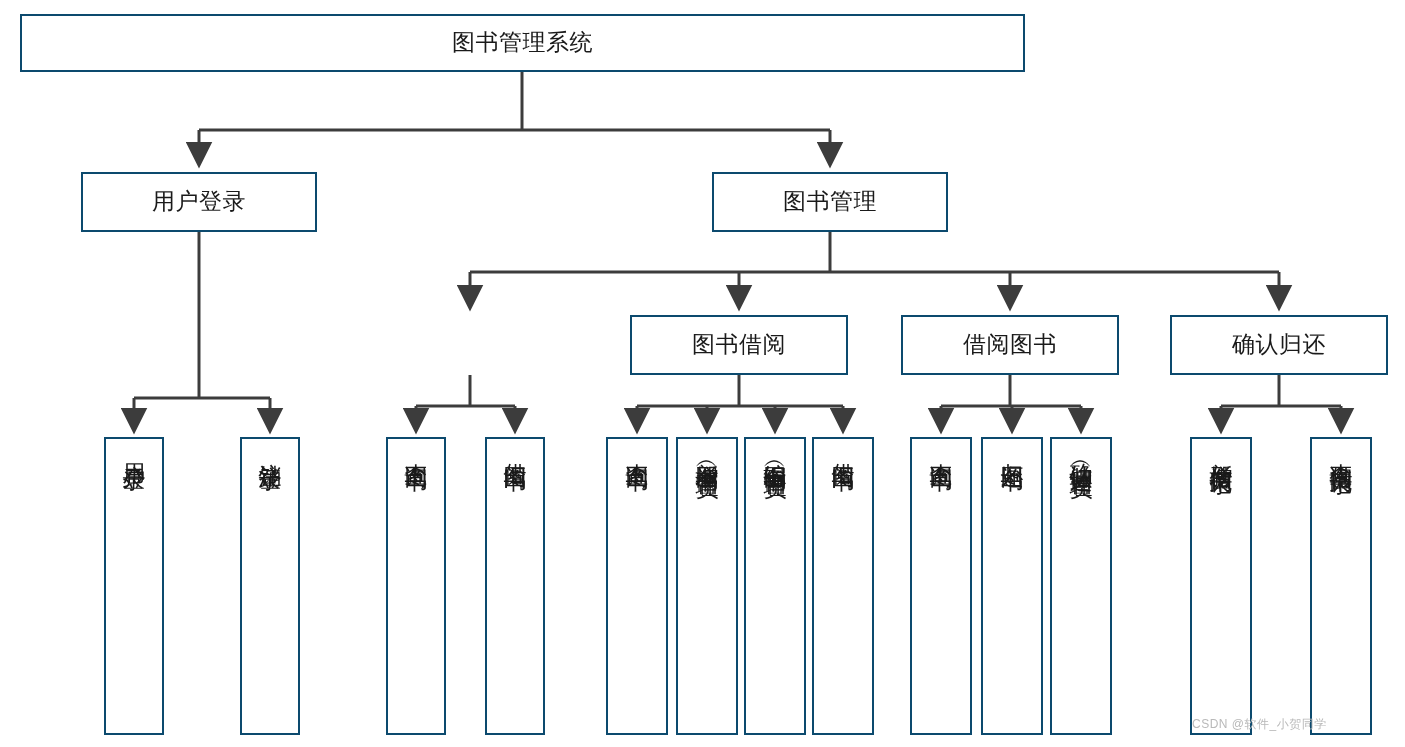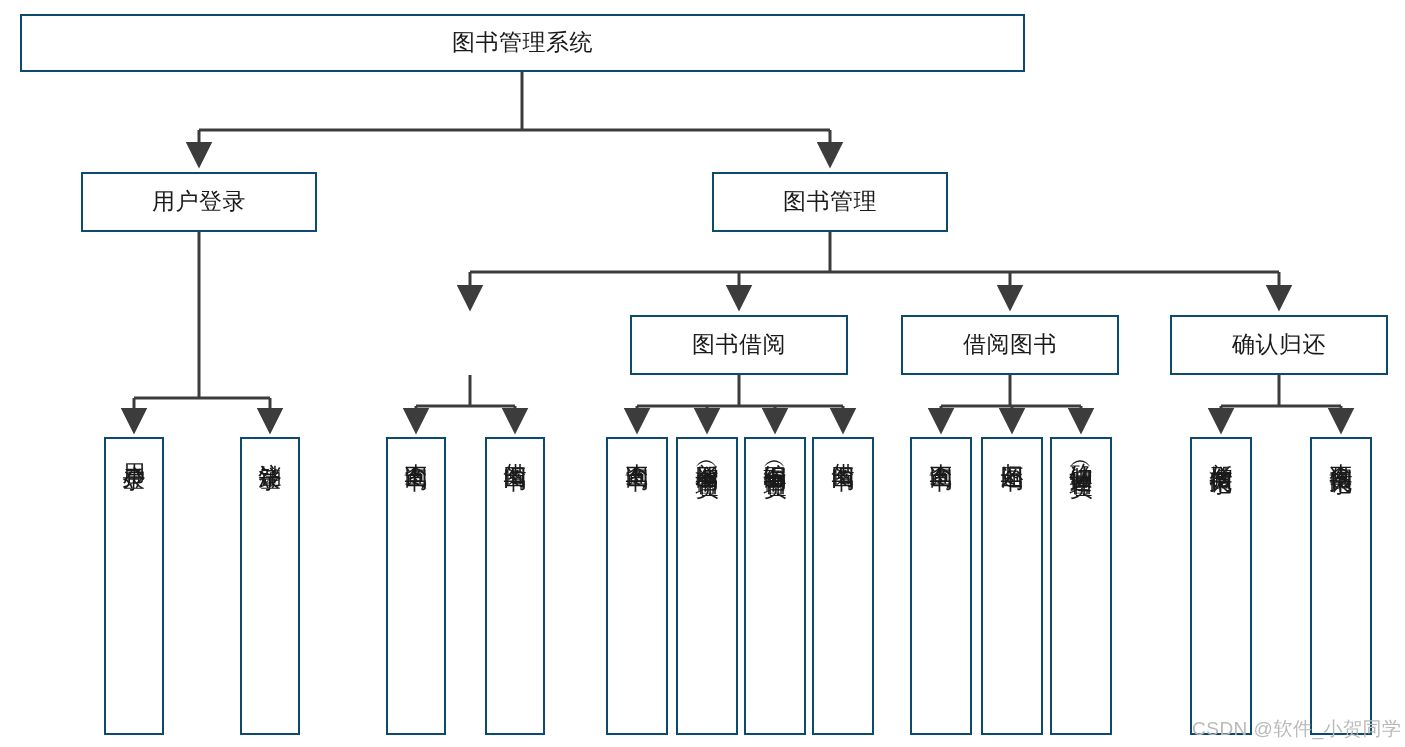--- a/index.html
+++ b/index.html
@@ -55,21 +55,21 @@
   .node-leaf .node-label {
     writing-mode: vertical-rl;
     text-orientation: upright;
     font-size: 23px;
     letter-spacing: 2px;
     line-height: 1;
     white-space: nowrap;
   }
   .watermark {
     position: absolute;
-    font-size: 19px;
+    font-size: 12px;
     color: #b9b9b9;
     white-space: nowrap;
     z-index: 5;
     letter-spacing: 0.5px;
   }
 </style>
 </head>
 <body>
 
 <div id="diagram-root">

